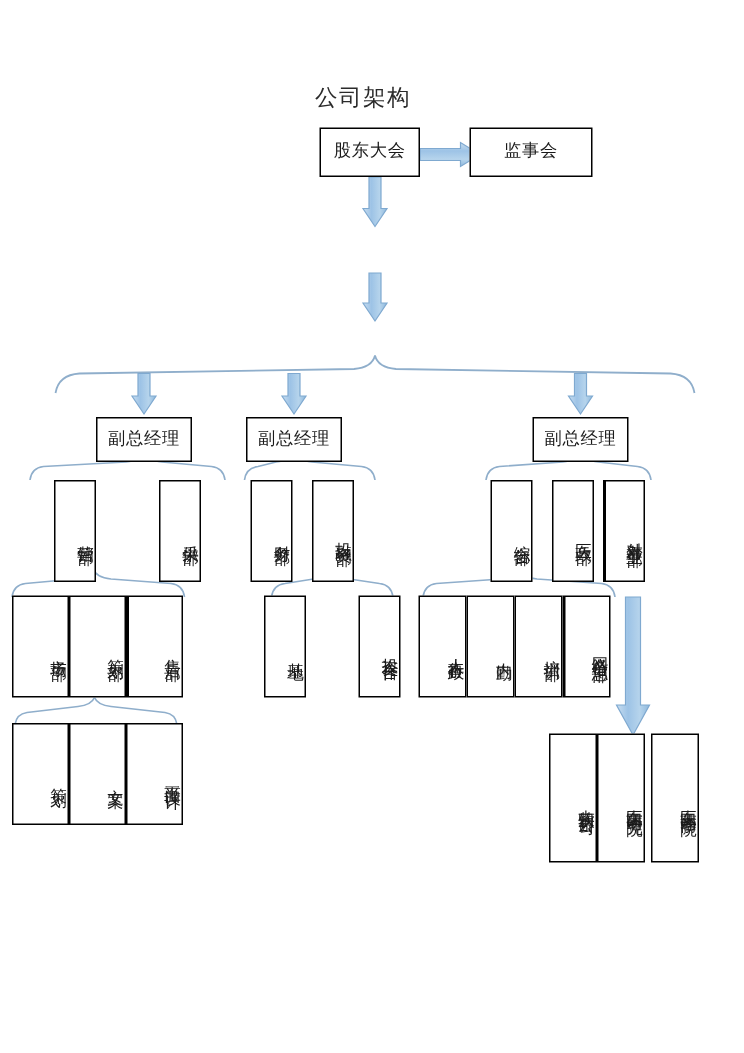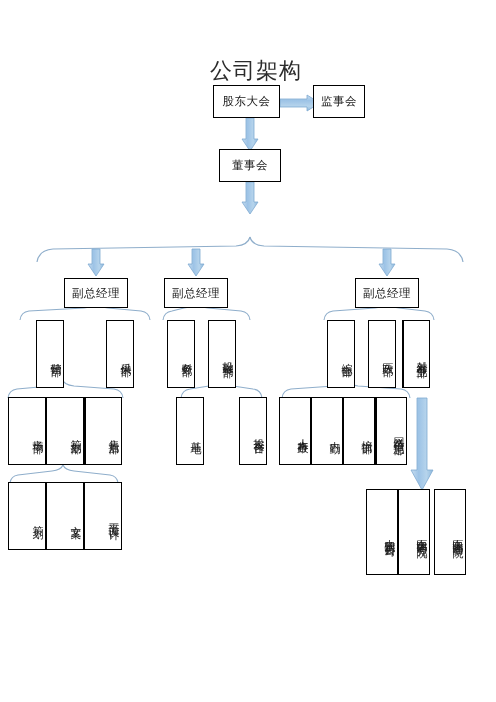--- a/index.html
+++ b/index.html
@@ -50,21 +50,21 @@
     align-items: flex-start;
     justify-content: center;
   }
   .node.vert.thickleft {
     border-left-width: 2.4px;
   }
   #page-title {
     position: absolute;
     left: 210px;
     top: 56px;
-    font-size: 22px;
+    font-size: 15px;
     color: #2b2b2b;
     letter-spacing: 1px;
     white-space: nowrap;
     z-index: 4;
   }
 </style>
 </head>
 <body>
 
 <div id="chart-canvas">
@@ -148,23 +148,22 @@
       <path d="M 410 398 q -1 -8 -9 -9 L 358 386 q -10 -1 -12 -7"></path>
     </g>
 
     <g>
       <path d="M 417 398 L 427 398 L 427 470 L 433 470 L 422 490 L 411 470 L 417 470 Z" fill="url(#gradV)" stroke="#7fa9d0" stroke-width="0.8"></path>
     </g>
   </svg>
 
   <div class="node horiz" style="left:213px; top:85px; width:67px; height:33px;">股东大会</div>
 
-  <div class="node horiz" style="left:313px; top:85px; width:52px; height:33px;">监事会</div>
-
-  <div class="node horiz" style="left:219px; top:149px; width:62px; height:33px;">董事会</div>
+  <div class="node horiz" style="left:313px; top:85px; width:82px; height:33px;">监事会</div>
+
 
 
   <div class="node horiz" style="left:64px; top:278px; width:64px; height:30px;">副总经理</div>
 
   <div class="node horiz" style="left:164px; top:278px; width:64px; height:30px;">副总经理</div>
 
   <div class="node horiz" style="left:355px; top:278px; width:64px; height:30px;">副总经理</div>
 
   <div class="node vert" style="left:36px; top:320px; width:28px; height:68px;">营销部</div>
 

